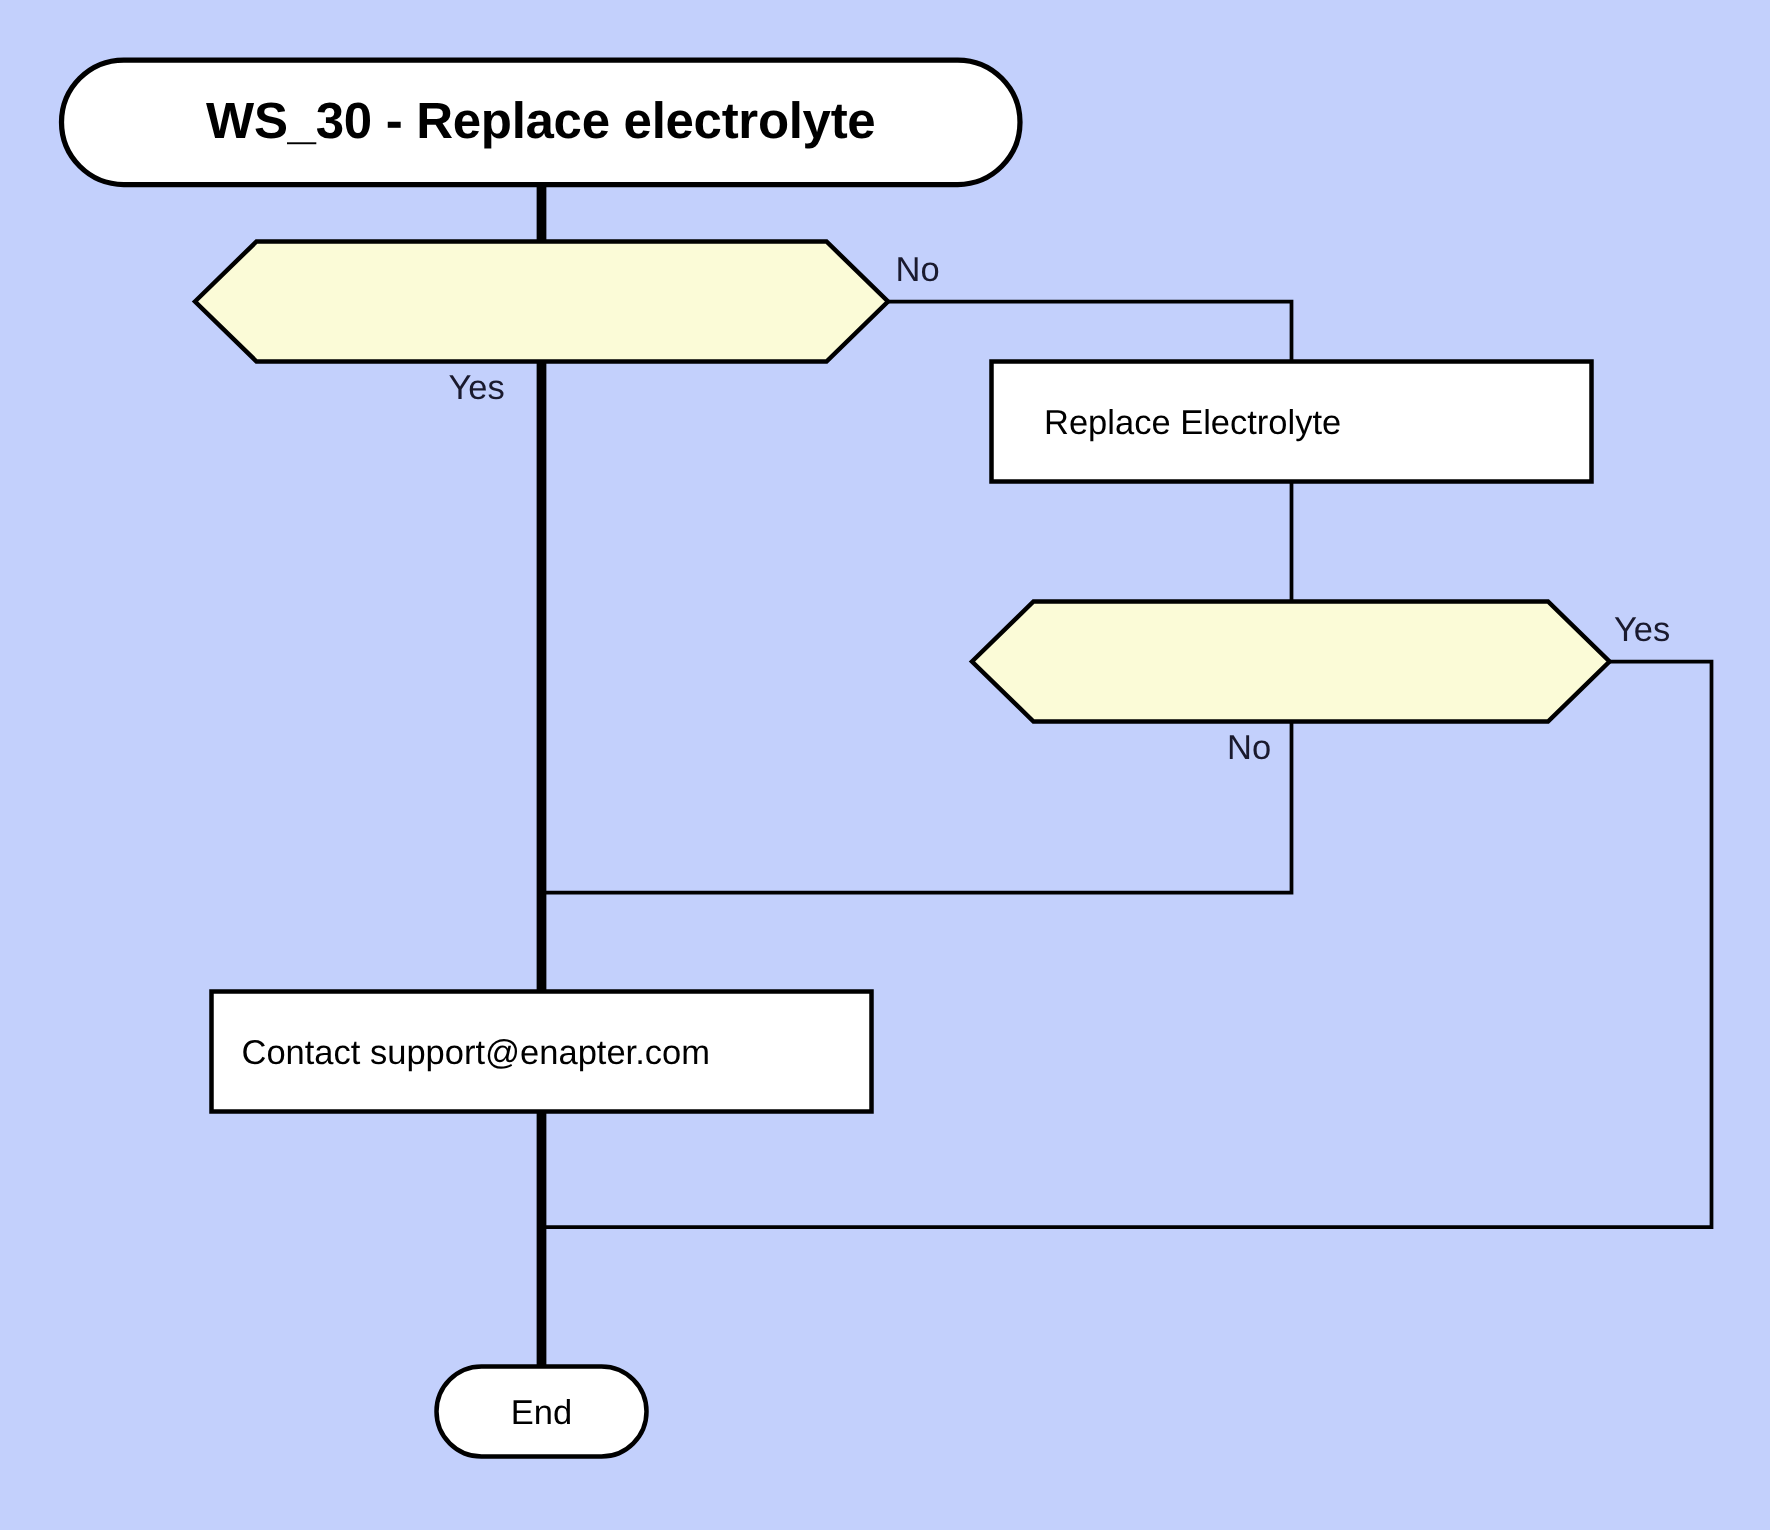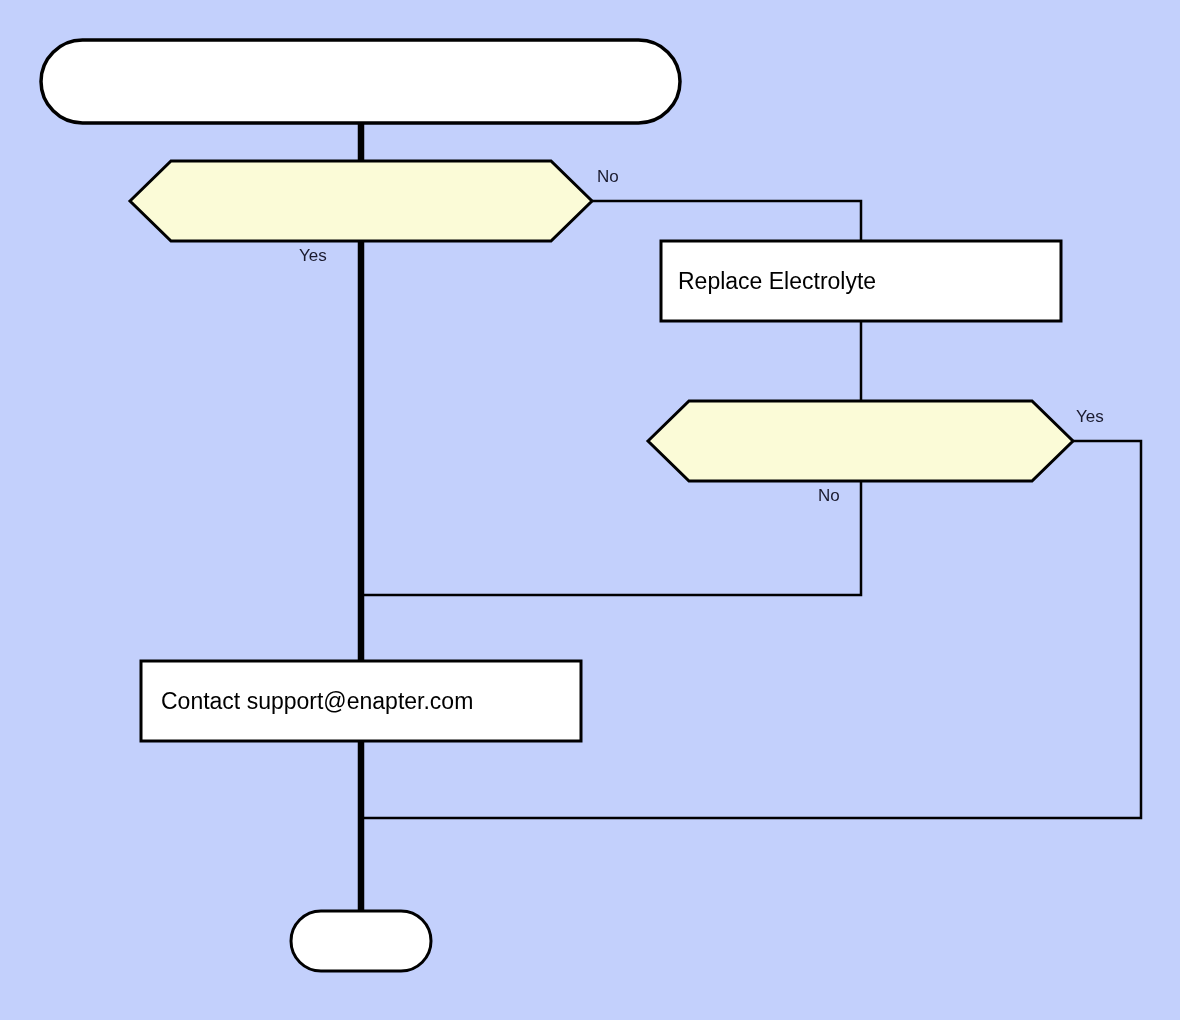--- a/index.html
+++ b/index.html
@@ -30,21 +30,21 @@
     align-items: center;
     pointer-events: none;
     white-space: nowrap;
     color: #000;
   }
   .lbl-center { justify-content: center; }
   .lbl-left { justify-content: flex-start; }
   .edge-label {
     position: absolute;
     color: #1a1a2e;
-    font-size: 17px;
+    font-size: 23px;
     white-space: nowrap;
     line-height: 1;
   }
   .title-text {
     font-size: 34px;
     font-weight: bold;
     letter-spacing: -0.2px;
   }
   .body-text {
     font-size: 23px;
@@ -78,27 +78,29 @@
 
     <rect x="661" y="241" width="400" height="80" fill="#ffffff" stroke="#000000" stroke-width="3"></rect>
 
     <polygon points="648,441 689,401 1032,401 1073,441 1032,481 689,481" fill="#fbfbd7" stroke="#000000" stroke-width="3"></polygon>
 
     <rect x="141" y="661" width="440" height="80" fill="#ffffff" stroke="#000000" stroke-width="3"></rect>
 
     <rect x="291" y="911" width="140" height="60" rx="30" ry="30" fill="#ffffff" stroke="#000000" stroke-width="3"></rect>
   </svg>
 
+  <div class="node-label lbl-center title-text" style="left:41px; top:40px; width:639px; height:83px;">WS_30 - Replace electrolyte</div>
 
 
-  <div class="node-label lbl-left body-text" style="left:661px; top:241px; width:400px; height:80px; padding-left:17px; box-sizing:border-box;">Replace Electrolyte</div>
+  <div class="node-label lbl-left body-text" style="left:661px; top:241px; width:400px; height:80px; padding-left:35px; box-sizing:border-box;">Replace Electrolyte</div>
 
 
   <div class="node-label lbl-left body-text" style="left:141px; top:661px; width:356px; height:80px; padding-left:20px; box-sizing:border-box;">Contact support@enapter.com</div>
 
+  <div class="node-label lbl-center body-text" style="left:291px; top:911px; width:140px; height:60px;">End</div>
 
   <div class="edge-label" style="left:597px; top:168px;">No</div>
 
   <div class="edge-label" style="left:299px; top:247px;">Yes</div>
 
   <div class="edge-label" style="left:1076px; top:408px;">Yes</div>
 
   <div class="edge-label" style="left:818px; top:487px;">No</div>
 
 </div>

